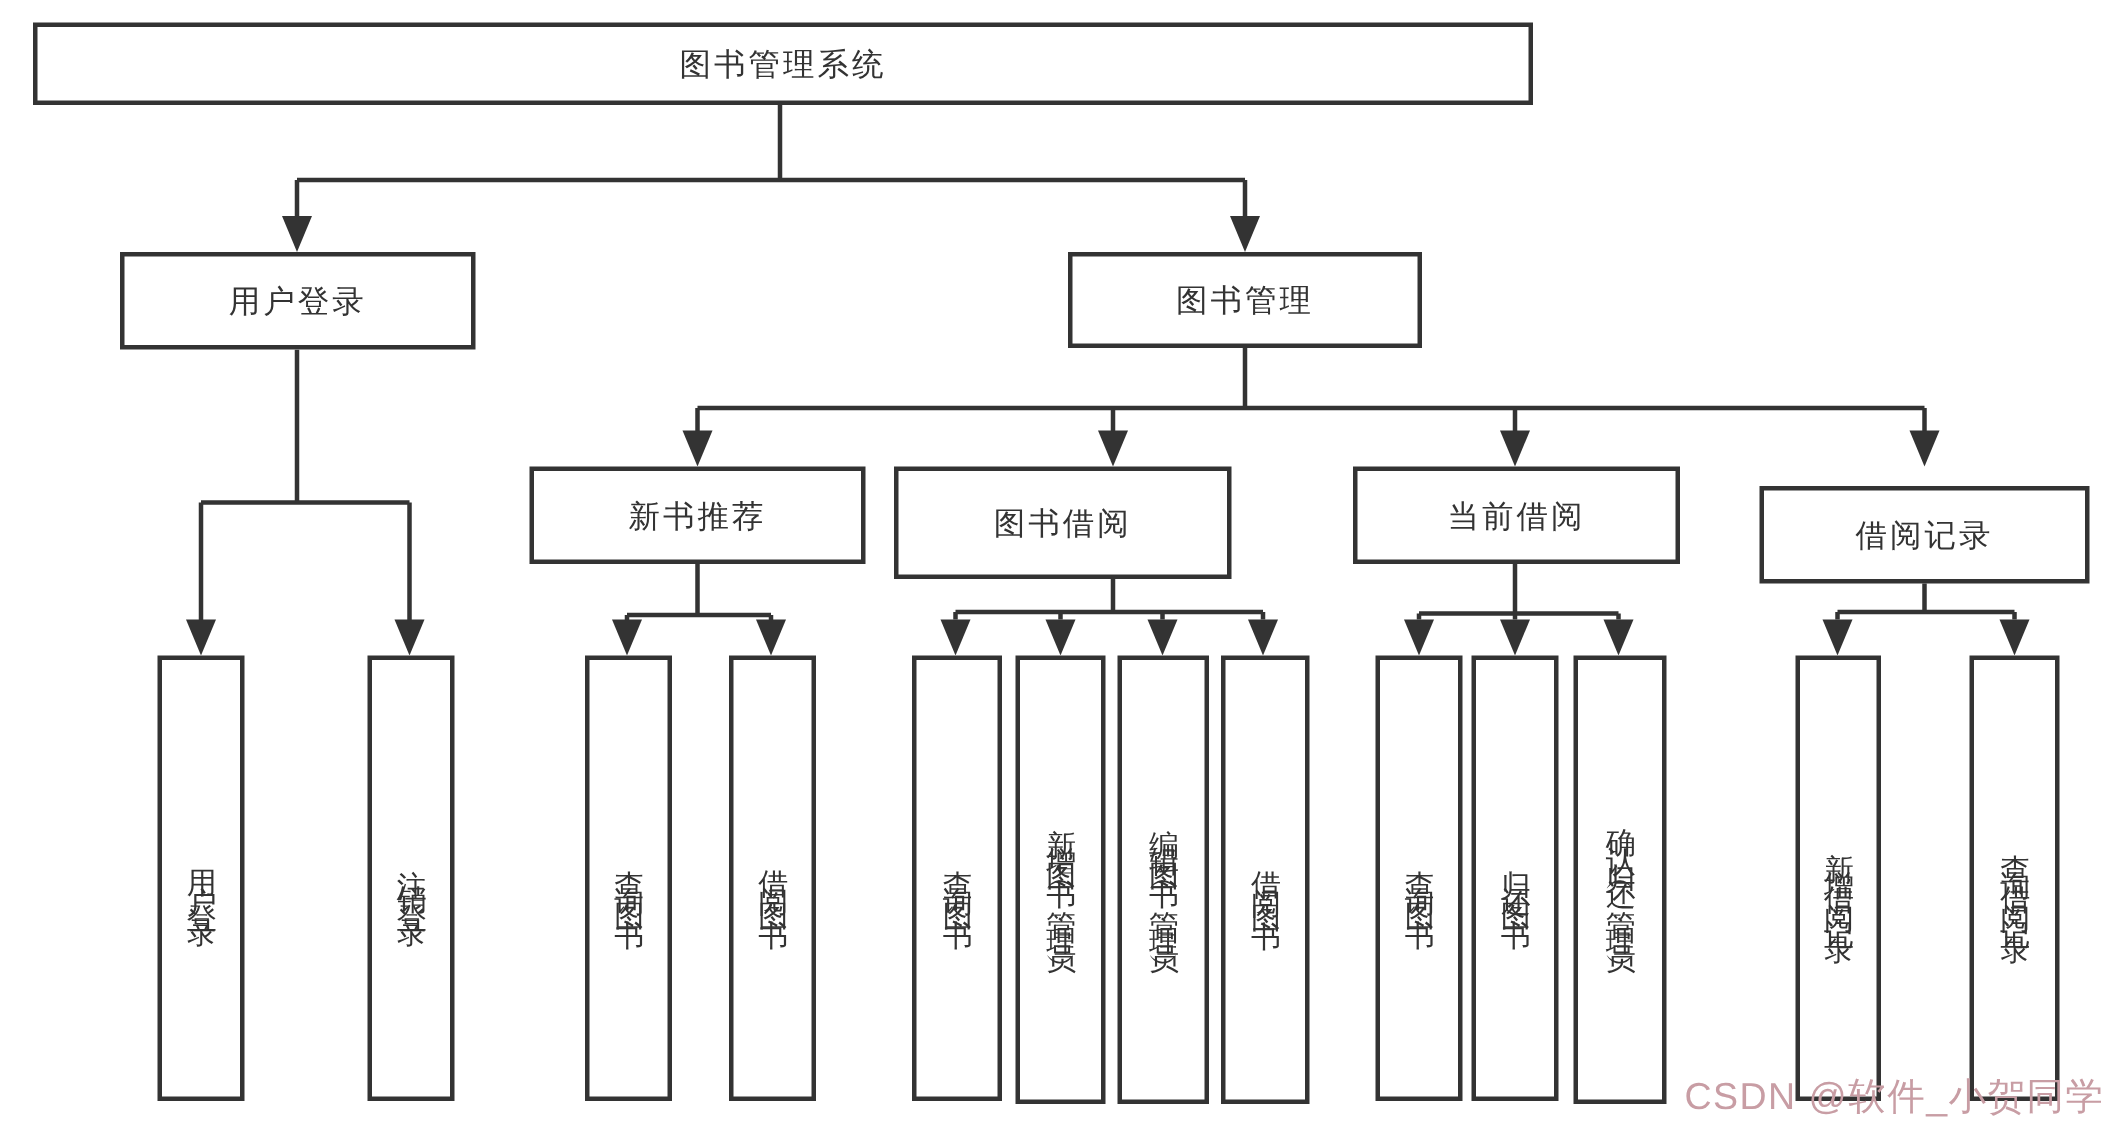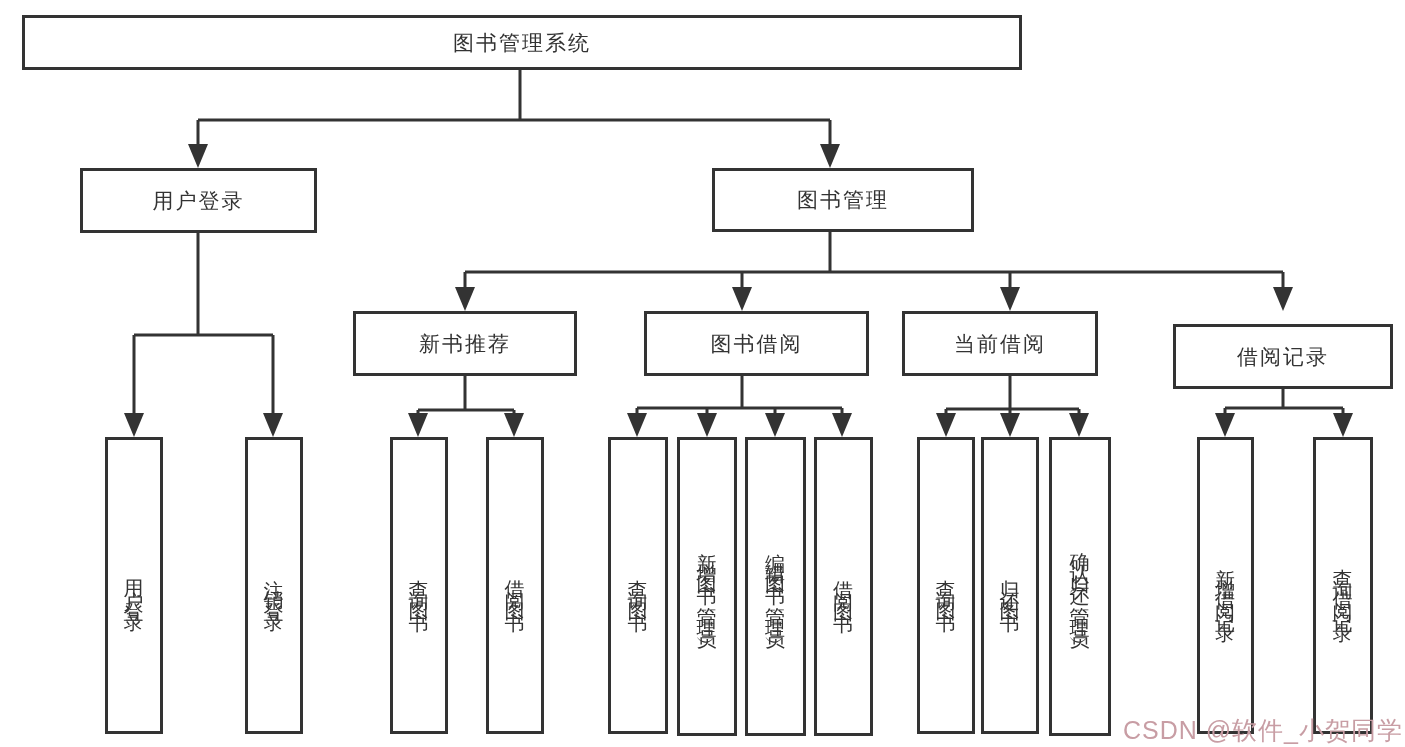--- a/index.html
+++ b/index.html
@@ -72,31 +72,31 @@
     </g>
   </svg>
 
   <div class="box hbox" style="left:22px;top:15px;width:1000px;height:55px;">
     <span>图书管理系统</span>
   </div>
 
   <div class="box hbox" style="left:80px;top:168px;width:237px;height:65px;">
     <span>用户登录</span>
   </div>
-  <div class="box hbox" style="left:712px;top:168px;width:262px;height:64px;">
+  <div class="box hbox" style="left:712px;top:168px;width:236px;height:64px;">
     <span>图书管理</span>
   </div>
 
   <div class="box hbox" style="left:353px;top:311px;width:224px;height:65px;">
     <span>新书推荐</span>
   </div>
-  <div class="box hbox" style="left:644px;top:311px;width:225px;height:65px;">
+  <div class="box hbox" style="left:596px;top:311px;width:225px;height:75px;">
     <span>图书借阅</span>
   </div>
-  <div class="box hbox" style="left:902px;top:311px;width:196px;height:65px;">
+  <div class="box hbox" style="left:902px;top:311px;width:218px;height:65px;">
     <span>当前借阅</span>
   </div>
   <div class="box hbox" style="left:1173px;top:311px;width:220px;height:65px;margin-top:13px;">
     <span>借阅记录</span>
   </div>
 
   <div class="box vbox" style="left:105px;top:437px;width:58px;height:297px;">
     <span class="vlabel">用户登录</span>
   </div>
   <div class="box vbox" style="left:245px;top:437px;width:58px;height:297px;">

